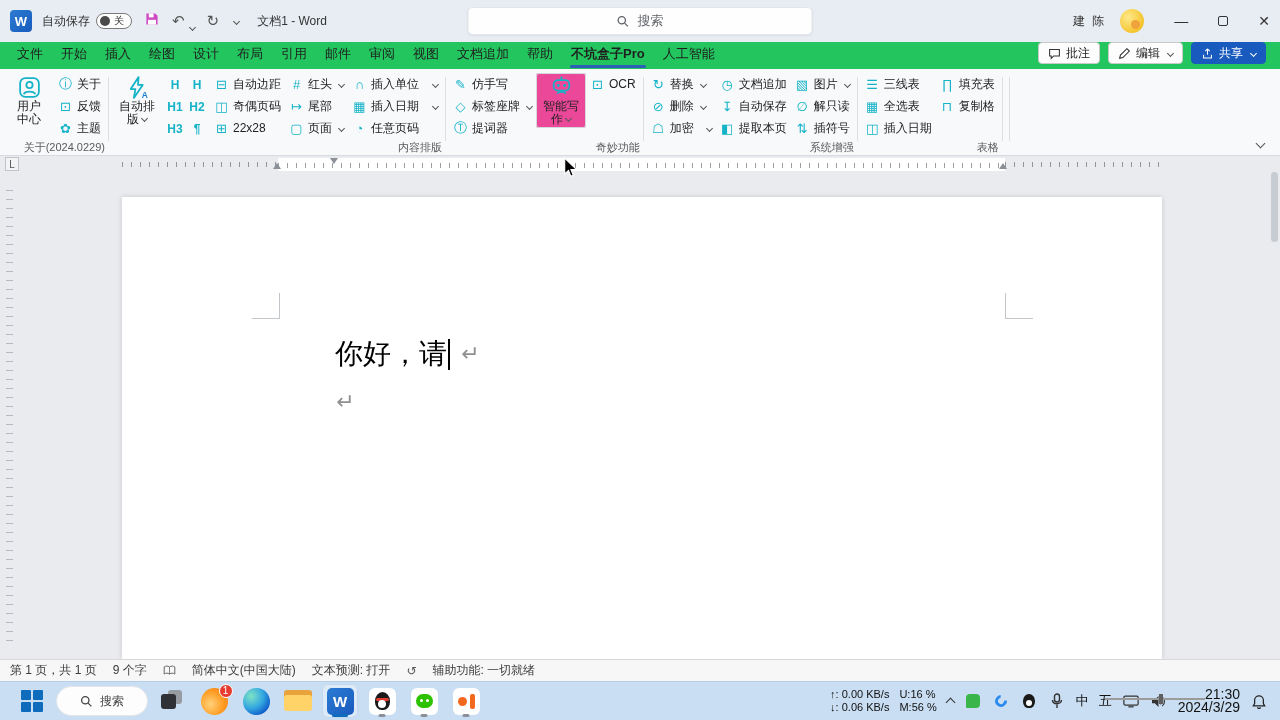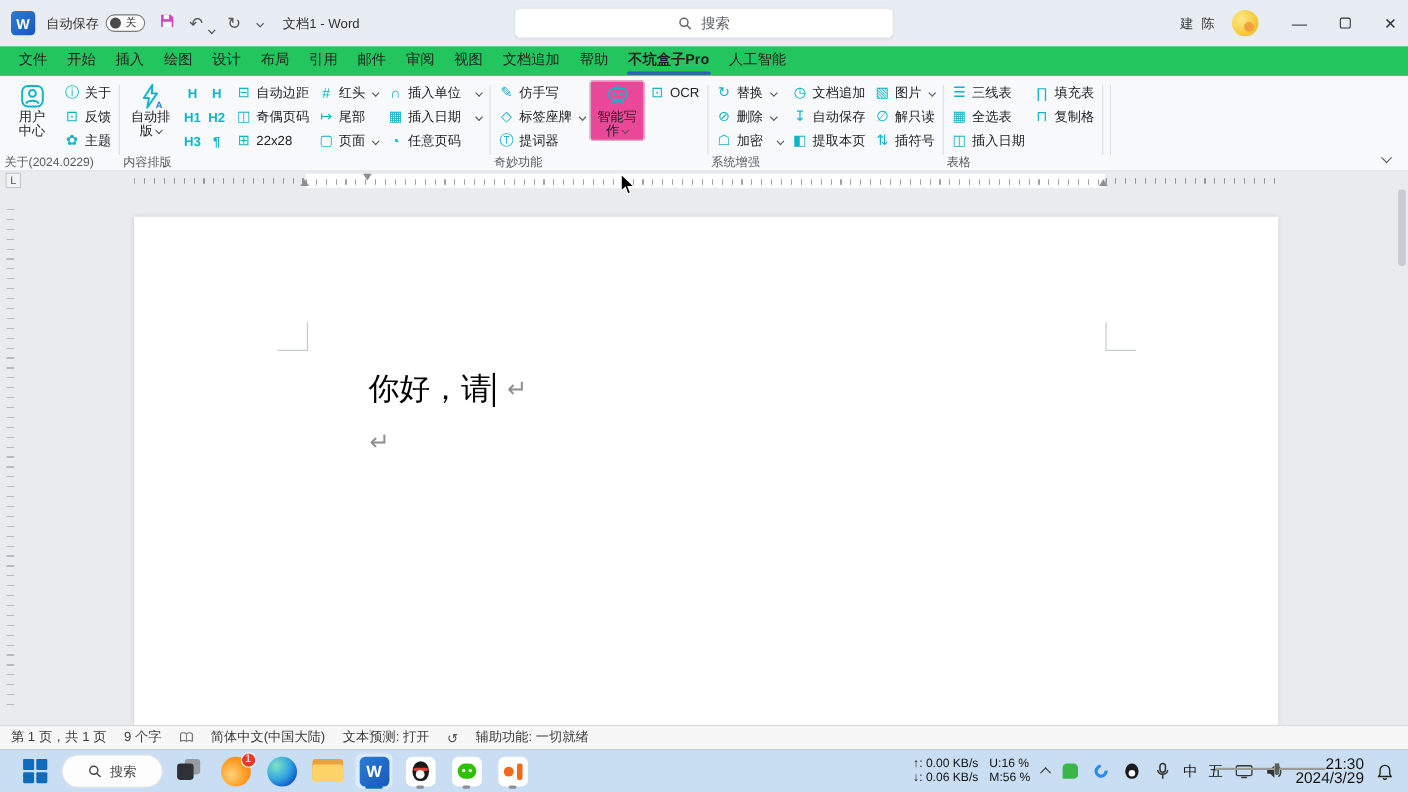--- a/index.html
+++ b/index.html
@@ -31,21 +31,21 @@
   .tab.active{font-weight:bold;}
   .tab.active::after{content:"";position:absolute;left:8px;right:8px;bottom:-2px;height:3px;border-radius:2px;background:#2b5fb8;}
   .tabactions{margin-left:auto;display:flex;align-items:center;gap:8px;padding-right:6px;}
   .pillbtn{height:22px;border:1px solid #c9c9c9;background:#fdfdfd;border-radius:4px;display:flex;align-items:center;gap:5px;padding:0 9px;font-size:12px;color:#222;}
   .pillbtn.share{background:#185abd;border-color:#185abd;color:#fff;}
 
   
   .ribbon{height:87px;background:#f7f9fb;border-bottom:1px solid #d7dbdf;display:flex;align-items:stretch;padding:2px 2px 0 4px;position:relative;flex:0 0 auto;}
   .rgroup{display:flex;flex-direction:column;}
   .gcontent{flex:1;display:flex;align-items:flex-start;padding-top:2px;}
-  .glabel{height:15px;font-size:11px;color:#5a5a5a;text-align:left;white-space:nowrap;}
+  .glabel{height:15px;font-size:11px;color:#5a5a5a;text-align:right;white-space:nowrap;}
   .gdiv{width:1px;background:#dcdfe3;margin:6px 3px 14px 3px;}
   .scol{display:flex;flex-direction:column;}
   .sitem{display:flex;align-items:center;height:22px;padding:0 4px;font-size:12px;color:#222;border-radius:3px;gap:4px;white-space:nowrap;}
   .ric{color:#14b3c7;font-size:13px;width:15px;text-align:center;flex:0 0 auto;}
   .bigbtn{width:50px;display:flex;flex-direction:column;align-items:center;padding:2px 1px;border-radius:3px;text-align:center;}
   .bigbtn .biglab{font-size:12px;line-height:13px;color:#222;}
   .bigbtn.hovered{background:#ec4899;box-shadow:inset 0 0 0 1px #d4d8db;}
   .chev{display:inline-block;width:5px;height:5px;border-right:1.4px solid #555;border-bottom:1.4px solid #555;transform:rotate(45deg);margin-left:3px;vertical-align:2px;}
   .hgrid{display:grid;grid-template-columns:22px 22px;grid-auto-rows:22px;margin:1px 2px 0 2px;}
   .hcell{color:#14b3c7;font-size:12px;font-weight:bold;display:flex;align-items:center;justify-content:center;border-radius:3px;}
@@ -183,20 +183,42 @@
     <span class="tab">设计</span>
     <span class="tab">布局</span>
     <span class="tab">引用</span>
     <span class="tab">邮件</span>
     <span class="tab">审阅</span>
     <span class="tab">视图</span>
     <span class="tab">文档追加</span>
     <span class="tab">帮助</span>
     <span class="tab active">不坑盒子Pro</span>
     <span class="tab">人工智能</span>
+    <div class="tabactions">
+      <span class="pillbtn">
+        <svg width="13" height="13" viewBox="0 0 16 16">
+            <path d="M2 3h12v8H7l-3 3v-3H2z" fill="none" stroke="#333" stroke-width="1.3"></path>
+          </svg>
+        <span>批注</span>
+      </span>
+      <span class="pillbtn">
+        <svg width="13" height="13" viewBox="0 0 16 16">
+            <path d="M2 14l1-4 8-8 3 3-8 8z" fill="none" stroke="#333" stroke-width="1.3"></path>
+          </svg>
+        <span>编辑</span>
+          <i class="chev"></i>
+      </span>
+      <span class="pillbtn share">
+        <svg width="13" height="13" viewBox="0 0 20 20">
+            <path d="M10 3v9M10 3l-3.5 3.5M10 3l3.5 3.5M4 12v5h12v-5" fill="none" stroke="#fff" stroke-width="1.6"></path>
+          </svg>
+        <span>共享</span>
+          <i class="chev" style="border-color:#fff"></i>
+      </span>
+    </div>
   </div>
 
   <div class="ribbon">
 
     <div class="rgroup">
       <div class="gcontent">
         <div class="bigbtn">
           <svg width="25" height="25" viewBox="0 0 24 24">
               <rect x="3" y="3" width="18" height="18" rx="5" fill="none" stroke="#14b3c7" stroke-width="1.7"></rect>
               <circle cx="12" cy="9.5" r="3" fill="none" stroke="#14b3c7" stroke-width="1.7"></circle>

